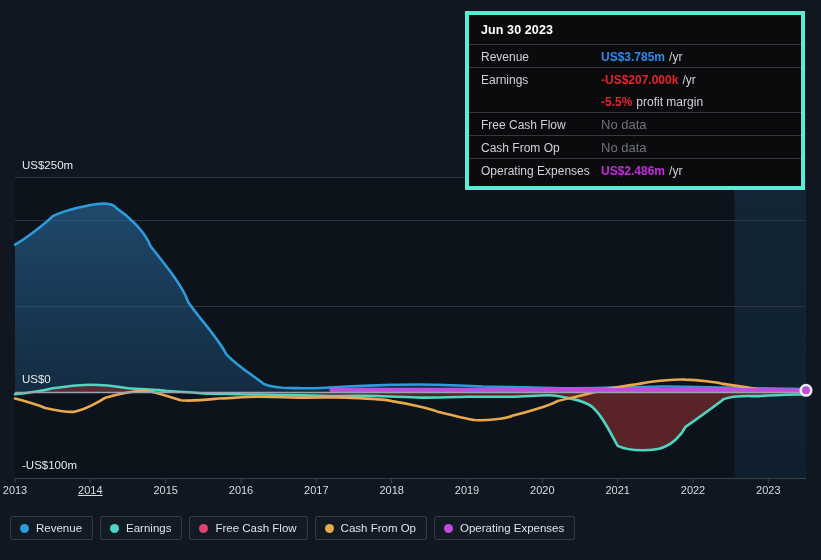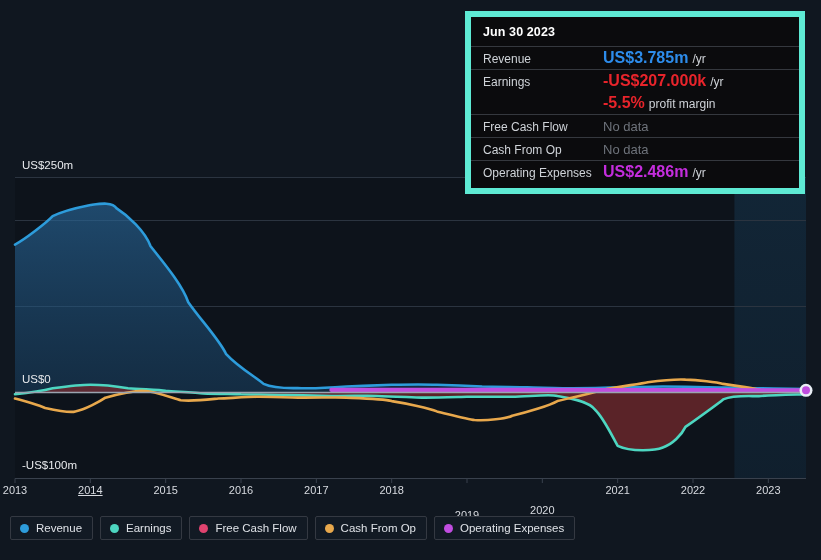--- a/index.html
+++ b/index.html
@@ -32,21 +32,21 @@
     display: block;
   }
 
   
   .tooltip {
     position: absolute;
     left: 465px;
     top: 11px;
     width: 340px;
     background: #0b0b0d;
-    border: 6px solid #5eead4;
+    border: 4px solid #5eead4;
     box-sizing: border-box;
     padding: 0 0 5px 0;
     z-index: 40;
   }
   .tooltip-date {
     font-size: 12.5px;
     font-weight: bold;
     color: #ffffff;
     padding: 8px 12px 7px 12px;
     letter-spacing: .1px;
@@ -59,21 +59,21 @@
     min-height: 16px;
   }
   .tt-row.no-rule { border-top: none; }
   .tt-label {
     width: 120px;
     flex: 0 0 120px;
     font-size: 12px;
     color: #cfd3d8;
   }
   .tt-value {
-    font-size: 16px;
+    font-size: 12px;
     font-weight: bold;
     white-space: nowrap;
   }
   .tt-suffix {
     font-size: 12px;
     color: #cfd3d8;
     font-weight: normal;
     margin-left: 4px;
   }
   .tt-nodata {
@@ -195,22 +195,22 @@
   <div class="axis-label y-zero">US$0</div>
   <div class="axis-label y-bot">-US$100m</div>
 
   <div id="x-labels">
       <div class="x-tick" style="left: 15px;">2013</div>
       <div class="x-tick" style="left: 90.3333px; text-decoration: underline;">2014</div>
       <div class="x-tick" style="left: 165.667px;">2015</div>
       <div class="x-tick" style="left: 241px;">2016</div>
       <div class="x-tick" style="left: 316.333px;">2017</div>
       <div class="x-tick" style="left: 391.667px;">2018</div>
-      <div class="x-tick" style="left: 467px; margin-top: 25px;">2019</div>
-      <div class="x-tick" style="left: 542.333px; margin-top: 20px;">2020</div>
+      <div class="x-tick" style="left: 467px;">2019</div>
+      <div class="x-tick" style="left: 542.333px;">2020</div>
       <div class="x-tick" style="left: 617.667px;">2021</div>
       <div class="x-tick" style="left: 693px;">2022</div>
       <div class="x-tick" style="left: 768.333px;">2023</div>
     </div>
 
   <div class="tooltip">
     <div class="tooltip-date">Jun 30 2023</div>
     <div id="tooltip-rows">
         <div class="tt-row">
           <div class="tt-label">Revenue</div>

